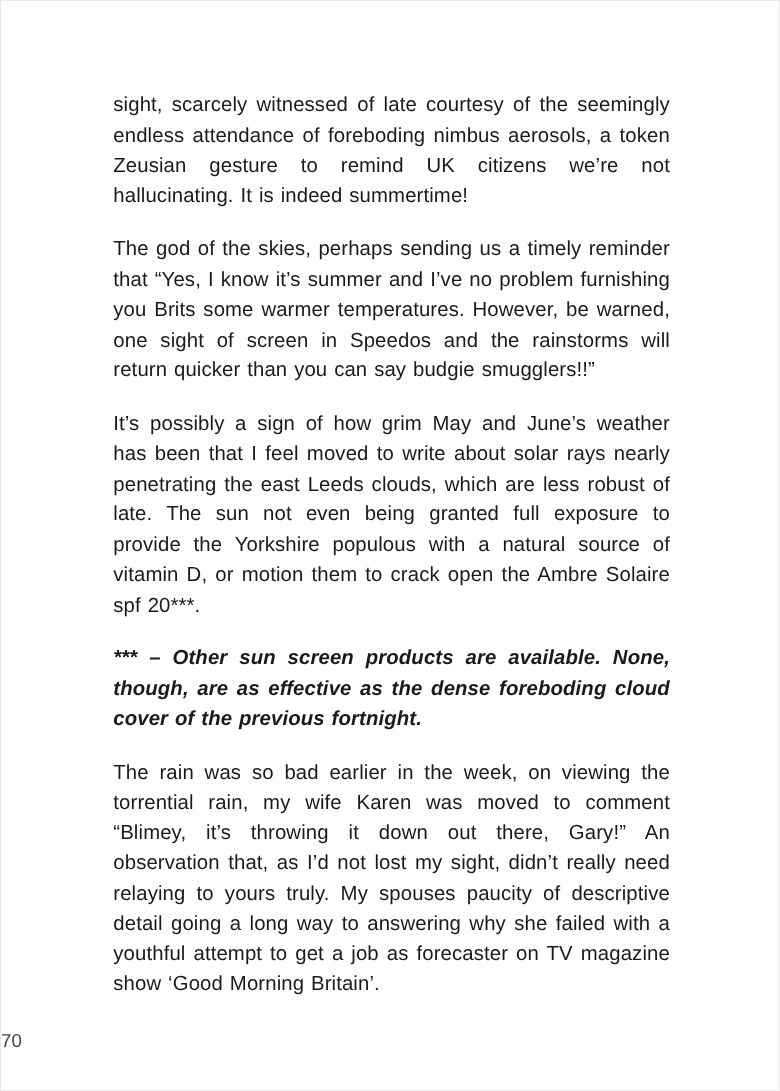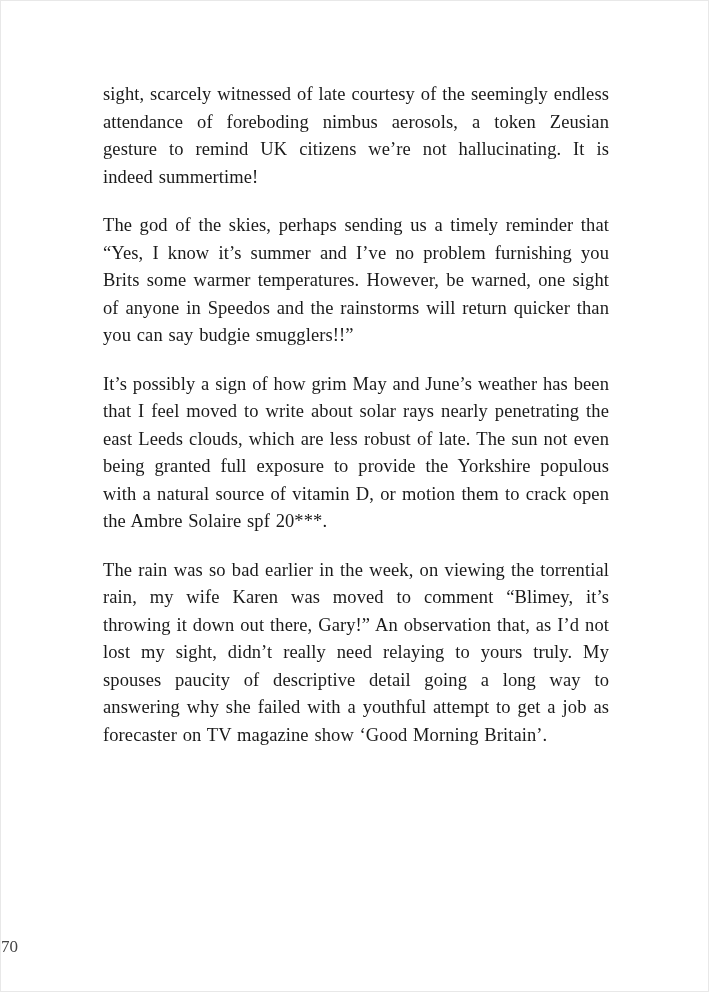--- a/index.html
+++ b/index.html
@@ -8,21 +8,21 @@
     background: #ffffff;
   }
   .page {
     position: relative;
     width: 709px;
     height: 992px;
     margin: 0 auto;
     background: #ffffff;
     box-sizing: border-box;
     border: 1px solid #e8e8e8;
-    font-family: Liberation Serif, serif;
+    font-family: Liberation Sans, sans-serif;
     color: #1a1a1a;
     overflow: hidden;
   }
   .text-block {
     position: absolute;
     top: 80px;
     left: 102px;
     width: 506px;
   }
   .text-block p {
@@ -47,18 +47,19 @@
     font-size: 17px;
     color: #444444;
   }
 </style>
 </head>
 <body>
 
 <div class="page">
   <div class="text-block">
     <p>sight, scarcely witnessed of late courtesy of the seemingly endless attendance of foreboding nimbus aerosols, a token Zeusian gesture to remind UK citizens we’re not hallucinating. It is indeed summertime!</p>
-    <p>The god of the skies, perhaps sending us a timely reminder that “Yes, I know it’s summer and I’ve no problem furnishing you Brits some warmer temperatures. However, be warned, one sight of anyone in Speedos and the rainstorms will return quicker than you can say budgie smugglers!!”</p>
+    <p>The god of the skies, perhaps sending us a timely reminder that “Yes, I know it’s summer and I’ve no problem furnishing you Brits some warmer temperatures. However, be warned, one sight of screen in Speedos and the rainstorms will return quicker than you can say budgie smugglers!!”</p>
     <p>It’s possibly a sign of how grim May and June’s weather has been that I feel moved to write about solar rays nearly penetrating the east Leeds clouds, which are less robust of late. The sun not even being granted full exposure to provide the Yorkshire populous with a natural source of vitamin D, or motion them to crack open the Ambre Solaire spf 20***.</p>
+    <p class="note">*** – Other sun screen products are available. None, though, are as effective as the dense foreboding cloud cover of the previous fortnight.</p>
     <p>The rain was so bad earlier in the week, on viewing the torrential rain, my wife Karen was moved to comment “Blimey, it’s throwing it down out there, Gary!” An observation that, as I’d not lost my sight, didn’t really need relaying to yours truly. My spouses paucity of descriptive detail going a long way to answering why she failed with a youthful attempt to get a job as forecaster on TV magazine show ‘Good Morning Britain’.</p>
   </div>
   <div class="page-number">70</div>
 </div>
 
 </body></html>

